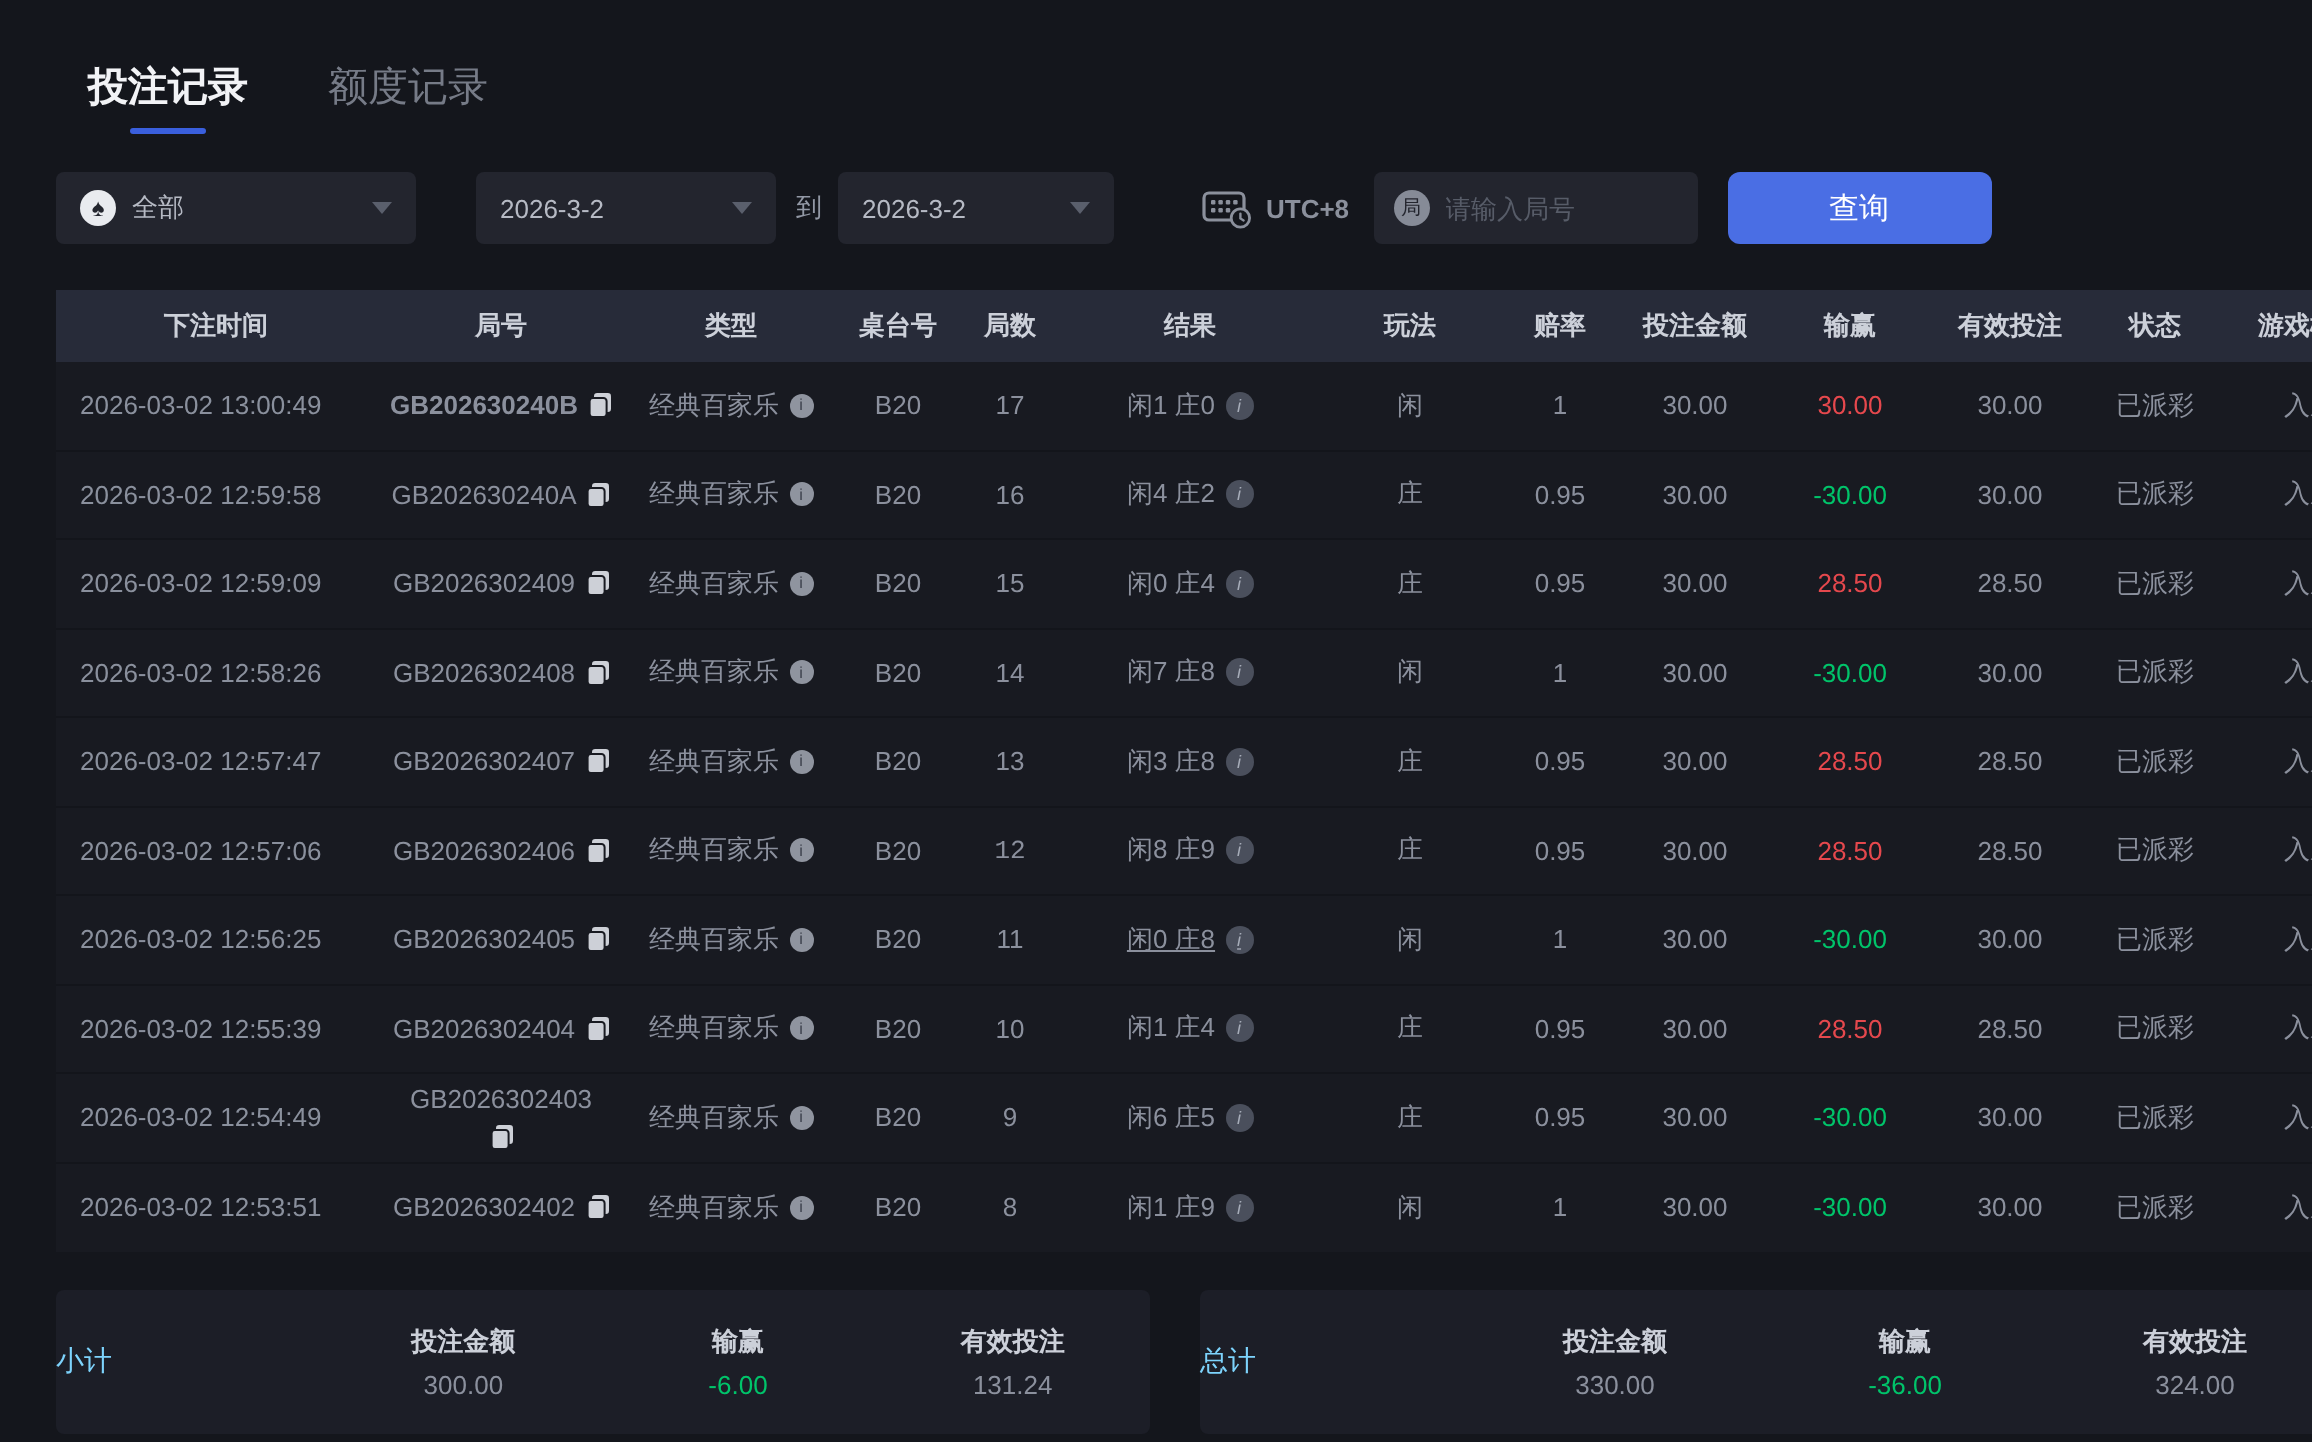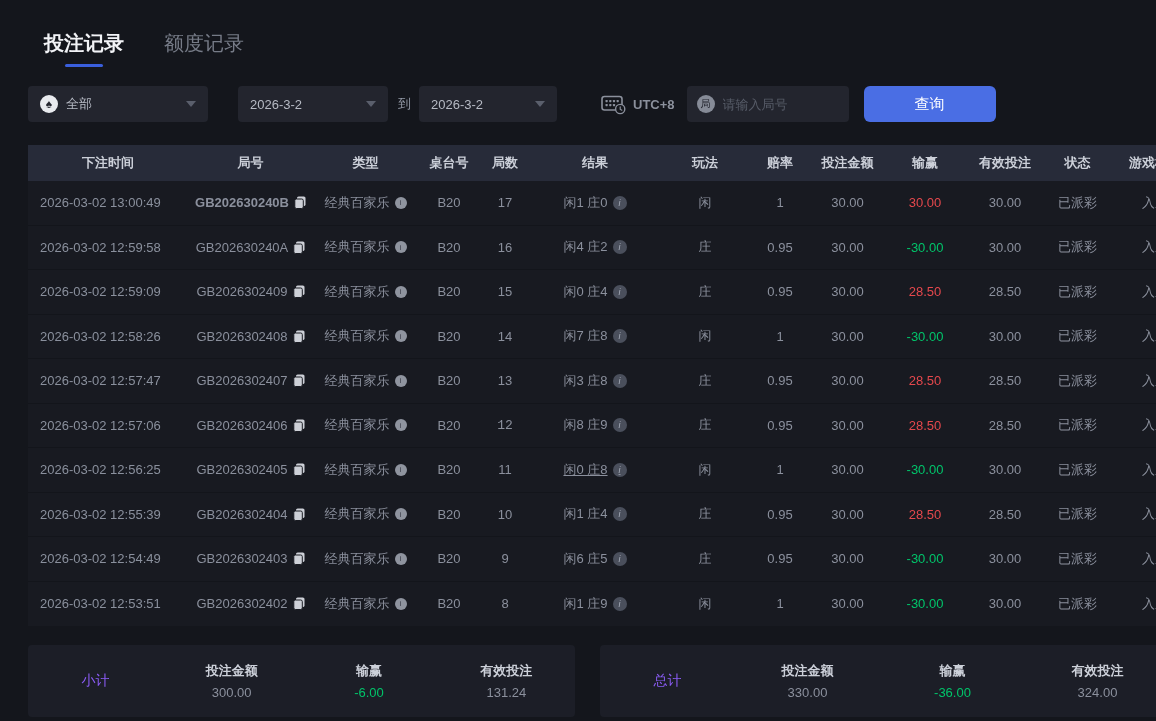--- a/index.html
+++ b/index.html
@@ -54,21 +54,21 @@
               align-items:center; justify-content:center; font-size:8px; color:#3a3e49; cursor:pointer; }
   .info-icon { width:14px; height:14px; border-radius:50%; background:#4a4f5c; color:#a7adb9;
                font-size:9px; display:inline-flex; align-items:center; justify-content:center;
                font-style:italic; cursor:pointer; }
 
   
   .sumbox { position:absolute; top:645px; height:72px; background:#1c1e27; border-radius:4px;
             display:flex; align-items:center; }
   .sumbox.left { left:28px; width:547px; }
   .sumbox.right { left:600px; width:570px; }
-  .sum-label { width:135px; text-align:center; color:#8b5cf6; font-size:14px; }
+  .sum-label { width:135px; text-align:left; color:#7dd3fc; font-size:14px; }
   .sum-stat { flex:1; text-align:center; }
   .stat-t { color:#ccd0d9; font-size:13px; font-weight:bold; margin-bottom:5px; }
   .stat-v { color:#8b909d; font-size:13px; }
   .stat-v.win-neg { color:#00c46a; }
 </style>
 </head>
 <body>
 
 <div id="app">
 
@@ -533,21 +533,21 @@
               <span>已派彩</span>
             </div>
             <div class="td" style="width: 90px;">
               <span>入座</span>
             </div>
           </div>
           <div class="tr">
             <div class="td c-time" style="width: 160px;">
               <span>2026-03-02 12:54:49</span>
             </div>
-            <div class="td" style="width: 125px;">
+            <div class="td" style="width: 125px; flex-direction: column;">
               <span>GB2026302403</span>
               <span class="copy-icon">
                 <svg width="12" height="13" viewBox="0 0 12 13">
                   <rect x="3" y="0.5" width="8.5" height="9.5" rx="1.6" fill="#cdd0d7"></rect>
                   <rect x="0.8" y="3" width="8.5" height="9.5" rx="1.6" fill="#cdd0d7" stroke="#181a21" stroke-width="1"></rect>
                 </svg>
               </span>
             </div>
             <div class="td" style="width: 105px;">
               <span>经典百家乐</span>

